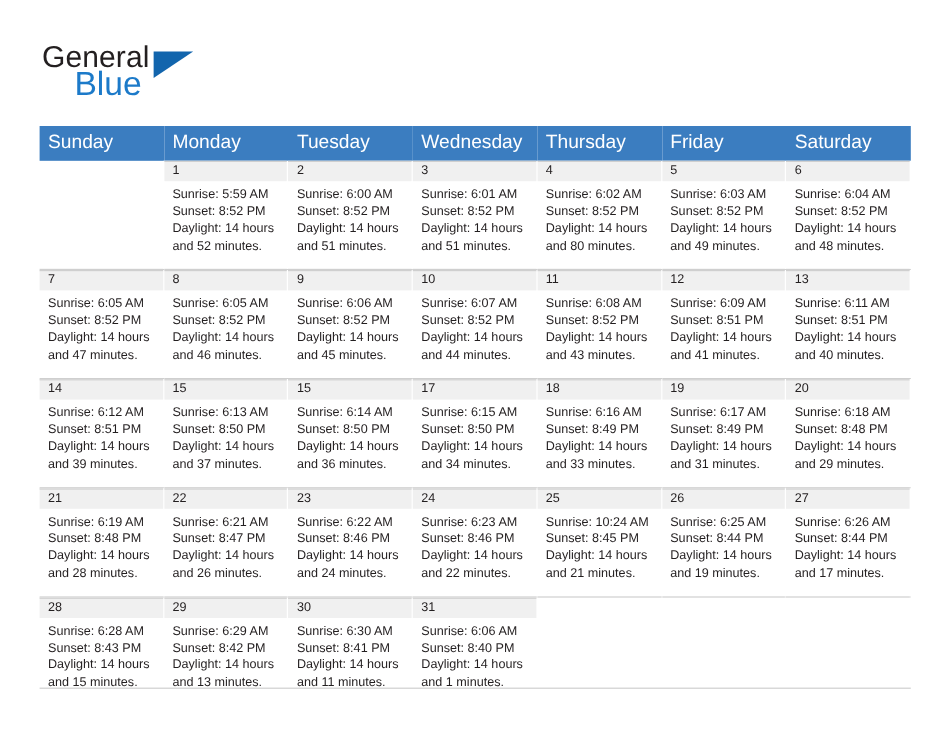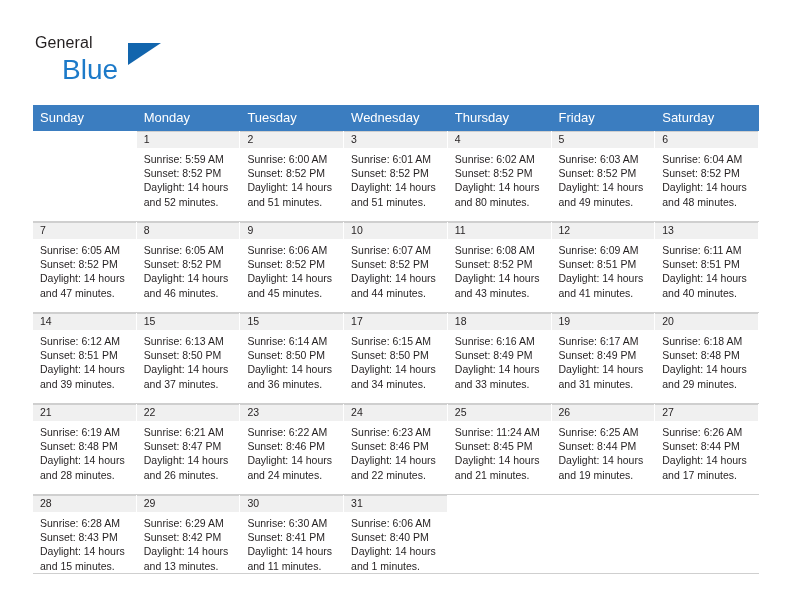--- a/index.html
+++ b/index.html
@@ -32,21 +32,21 @@
     position: absolute;
     left: 0;
     top: 6px;
     width: 220px;
     height: 56px;
   }
   .logo-general {
     position: absolute;
     left: 2px;
     top: 0px;
-    font-size: 16px;
+    font-size: 25px;
     letter-spacing: 0.1px;
     color: #231f20;
     font-family: "Liberation Sans", sans-serif;
   }
   .logo-blue {
     position: absolute;
     left: 29px;
     top: 20px;
     font-size: 28px;
     color: #1c7ac9;
@@ -85,21 +85,21 @@
     position: absolute;
     left: 33px;
     top: 105px;
     width: 726px;
     border-collapse: collapse;
     table-layout: fixed;
   }
   .calendar th {
     background: #3b7dc0;
     color: #ffffff;
-    font-size: 13px;
+    font-size: 16px;
     font-weight: normal;
     text-align: left;
     padding: 5px 0 6px 7px;
     height: 11px;
     border: none;
   }
   .calendar td {
     vertical-align: top;
     padding: 0;
     height: 90px;
@@ -451,21 +451,21 @@
                 <div>Sunset: 8:46 PM</div>
                 <div>Daylight: 14 hours</div>
                 <div>and 22 minutes.</div>
               </div>
             </div>
           </td>
           <td>
             <div class="cell-inner">
               <div class="daynum-bar">25</div>
               <div class="cell-body">
-                <div>Sunrise: 11:24 AM</div>
+                <div>Sunrise: 10:24 AM</div>
                 <div>Sunset: 8:45 PM</div>
                 <div>Daylight: 14 hours</div>
                 <div>and 21 minutes.</div>
               </div>
             </div>
           </td>
           <td>
             <div class="cell-inner">
               <div class="daynum-bar">26</div>
               <div class="cell-body">

